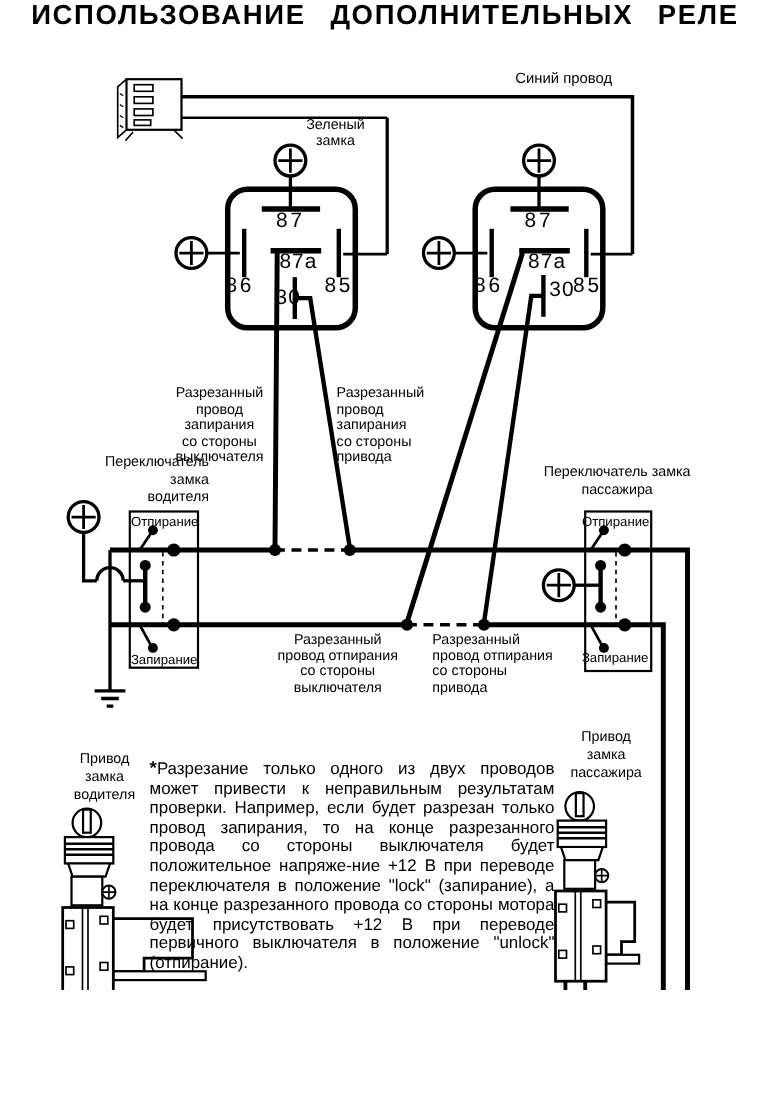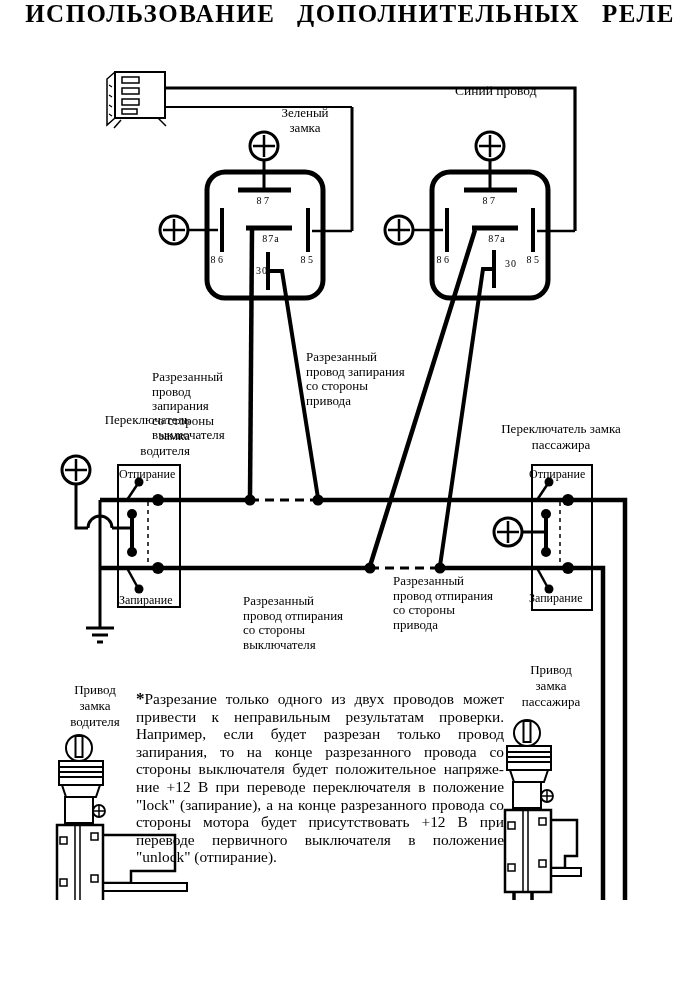--- a/index.html
+++ b/index.html
@@ -1,26 +1,26 @@
 <!DOCTYPE html>
 <html><head>
 <meta charset="utf-8">
 <style>
   html,body{margin:0;padding:0;background:#fff;}
   .stage{position:relative;width:700px;height:900px;background:#ffffff;overflow:hidden;
-         font-family:Liberation Serif, serif;color:#000;}
+         font-family:Liberation Sans, sans-serif;color:#000;}
   .stage svg{position:absolute;left:0;top:0;}
   .lbl{position:absolute;white-space:pre-line;line-height:1.15;}
   .center{text-align:center;}
-  .right{text-align:left;margin-top:20px;}
+  .right{text-align:center;}
   .title{font-weight:bold;font-size:25px;letter-spacing:1.5px;word-spacing:14px;}
   .small{font-size:13px;line-height:14.5px;}
   .tiny{font-size:12px;line-height:13px;}
   .note{font-size:13.5px;line-height:19px;}
-  .pin{font-size:10px;letter-spacing:2.5px;line-height:13px;}
+  .pin{font-size:19px;letter-spacing:2.5px;line-height:13px;}
   .pin3{letter-spacing:1px;}
   .footnote{font-size:15.4px;line-height:17.6px;text-align:justify;}
   .footstar{font-weight:bold;font-size:17px;}
   .wire{stroke:#000;fill:none;}
   .dot{fill:#000;stroke:none;}
   .wbox{fill:#fff;stroke:#000;}
 </style>
 </head>
 <body>
 

